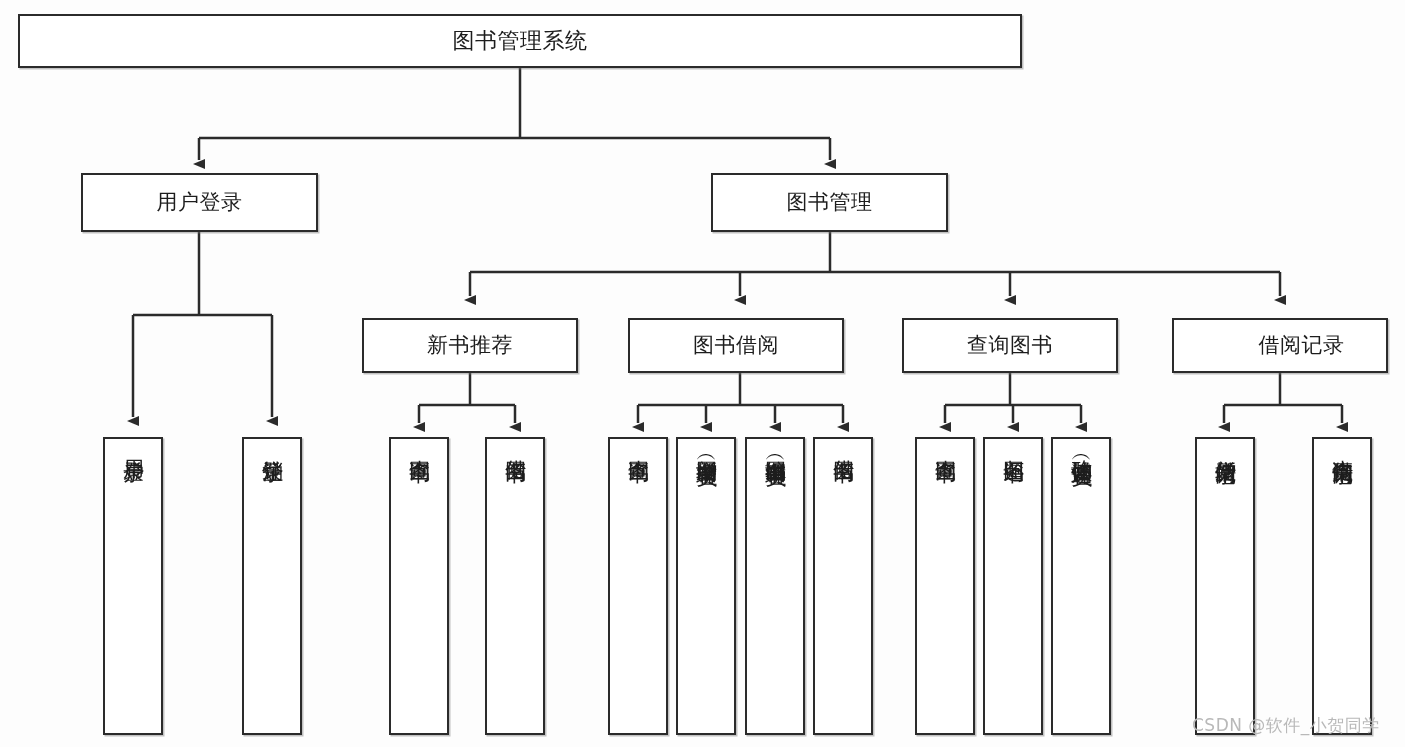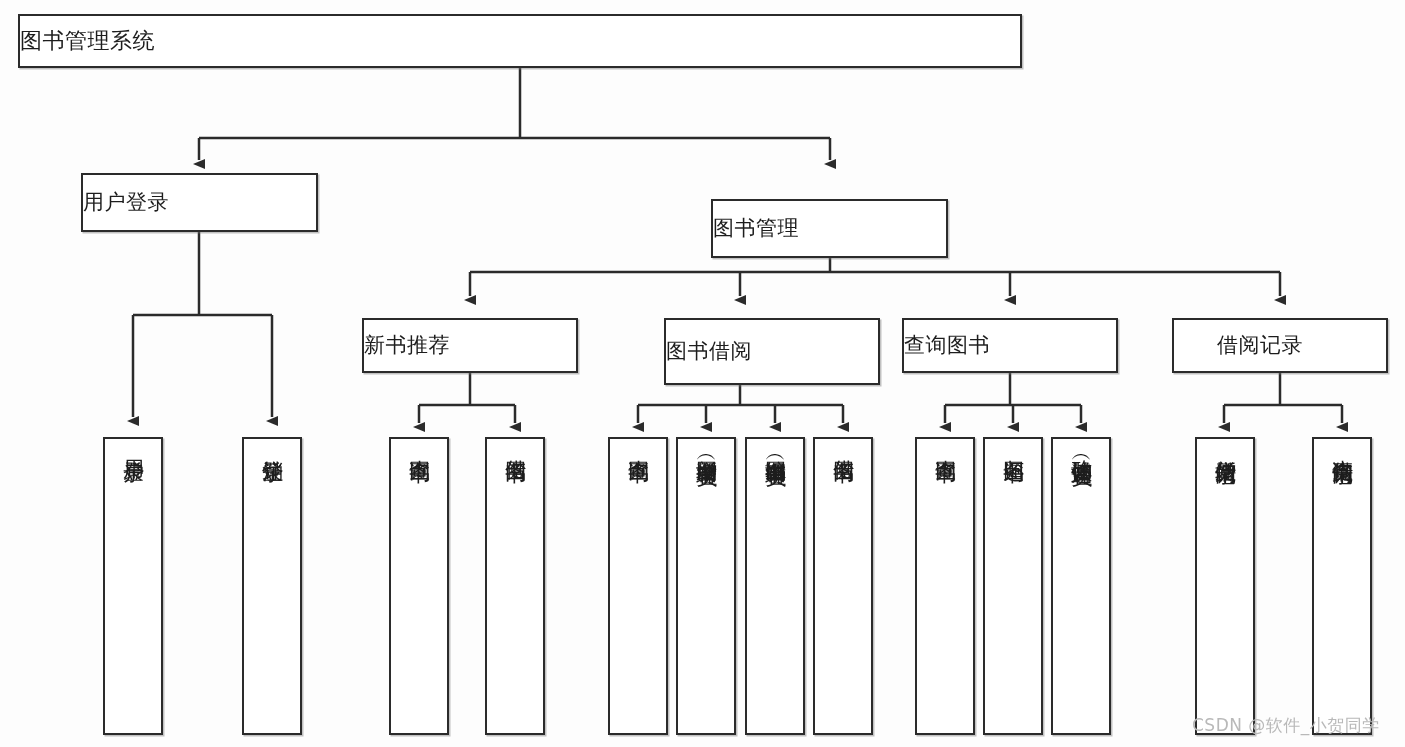--- a/index.html
+++ b/index.html
@@ -27,21 +27,21 @@
     height: 747px;
     pointer-events: none;
   }
   .node {
     position: absolute;
     box-sizing: border-box;
     background: #ffffff;
     border: 2.5px solid #2b2b2b;
     display: flex;
     align-items: center;
-    justify-content: flex-start;
+    justify-content: center;
     box-shadow: 1.5px 1.5px 0 rgba(120,120,120,0.45);
   }
   .node-label {
     color: #1d1d1d;
     font-size: 21px;
     line-height: 1.15;
     letter-spacing: 0.5px;
     text-align: center;
     white-space: nowrap;
   }
@@ -129,28 +129,28 @@
     </g>
   </svg>
 
   <div class="node root" style="left:18px; top:14px; width:1004px; height:54px;">
     <span class="node-label">图书管理系统</span>
   </div>
 
   <div class="node" style="left:81px; top:173px; width:237px; height:59px;">
     <span class="node-label">用户登录</span>
   </div>
-  <div class="node" style="left:711px; top:173px; width:237px; height:59px;margin-top:26px;">
+  <div class="node" style="left:711px; top:173px; width:237px; height:59px;">
     <span class="node-label">图书管理</span>
   </div>
 
   <div class="node" style="left:362px; top:318px; width:216px; height:55px;">
     <span class="node-label">新书推荐</span>
   </div>
-  <div class="node" style="left:664px; top:318px; width:216px; height:67px;">
+  <div class="node" style="left:628px; top:318px; width:216px; height:55px;">
     <span class="node-label">图书借阅</span>
   </div>
   <div class="node" style="left:902px; top:318px; width:216px; height:55px;">
     <span class="node-label">查询图书</span>
   </div>
   <div class="node" style="left:1172px; top:318px; width:216px; height:55px;padding-left:43px;">
     <span class="node-label">借阅记录</span>
   </div>
 
   <div class="node leaf" style="left:103px; top:437px; width:60px; height:298px;">

